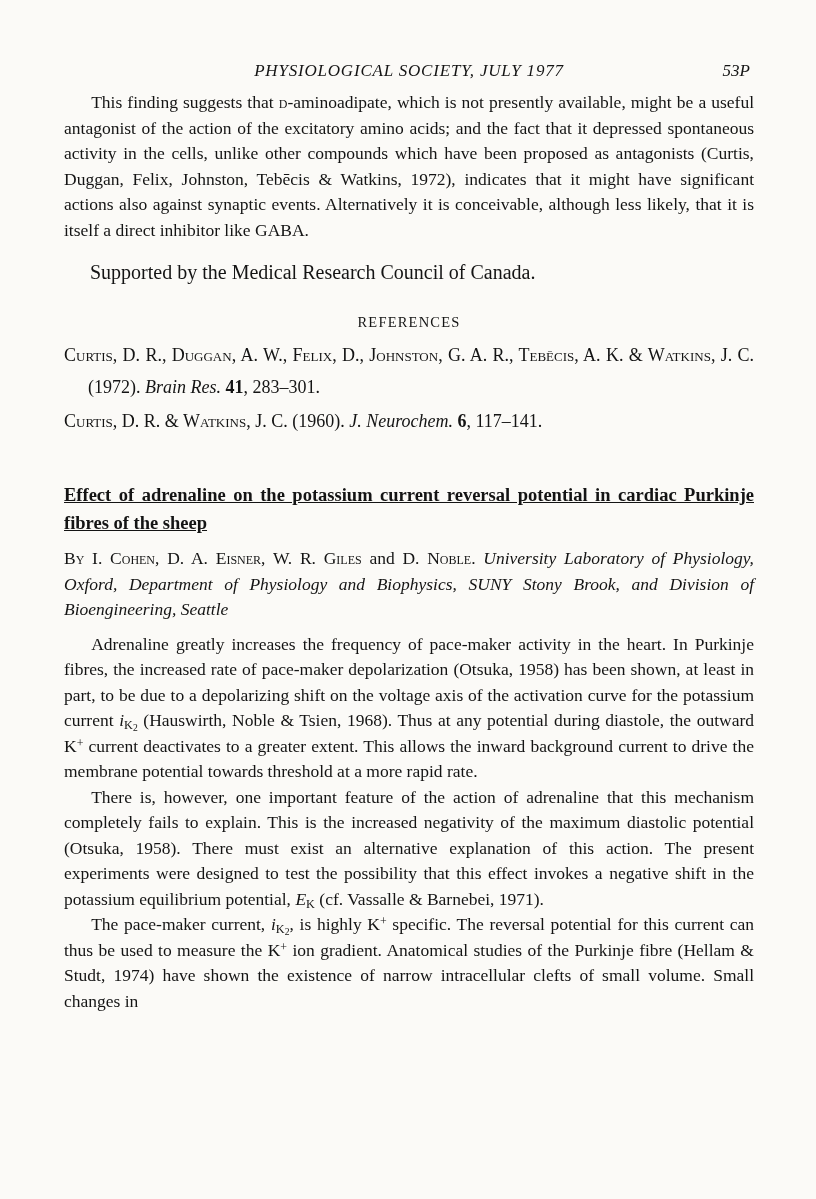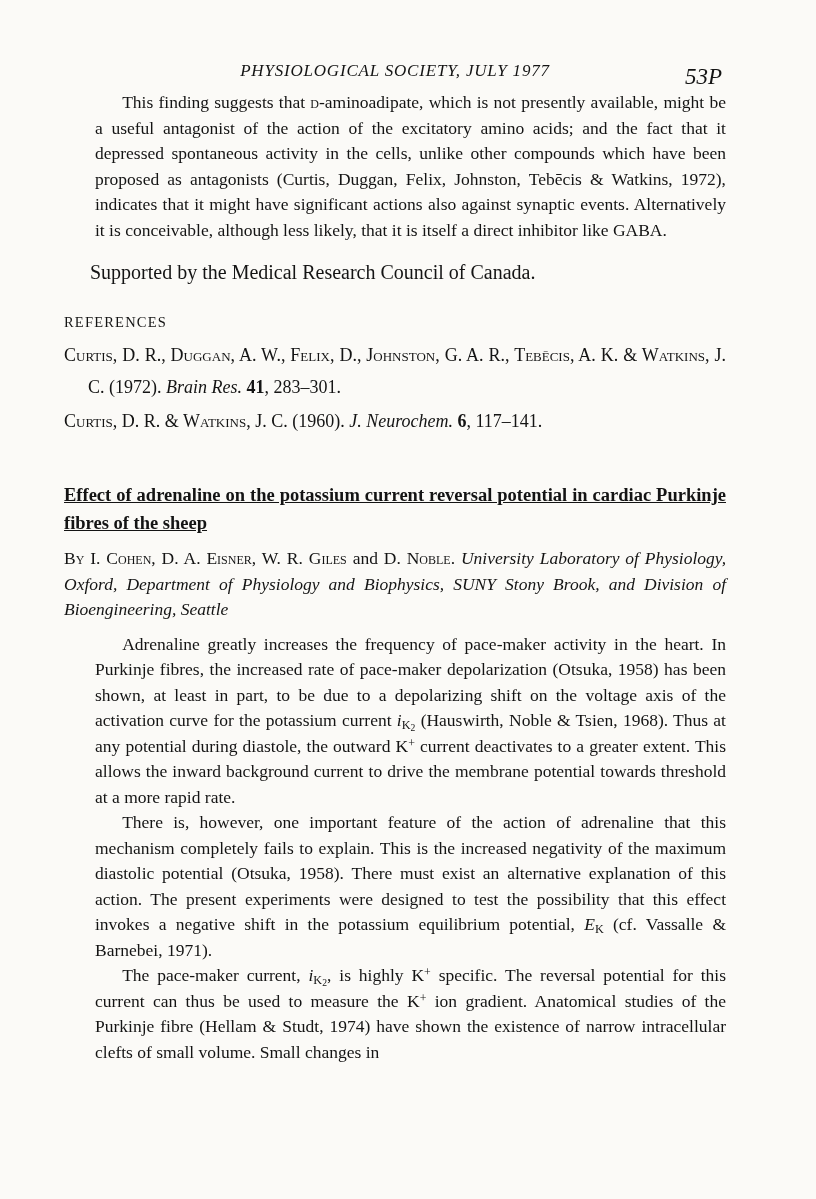--- a/index.html
+++ b/index.html
@@ -11,52 +11,53 @@
     position: relative;
     width: 816px;
     min-height: 1199px;
     margin: 0 auto;
     background: #fbfaf7;
     color: #141414;
     font-family: "Liberation Serif", "DejaVu Serif", serif;
     font-size: 17.5px;
     line-height: 25.5px;
     box-sizing: border-box;
-    padding: 58px 90px 40px 64px;
+    padding: 58px 62px 40px 64px;
   }
   .journal-header {
     position: relative;
     height: 26px;
     margin-bottom: 6px;
   }
   .journal-title {
     display: block;
     text-align: center;
     font-style: italic;
     font-size: 17px;
     letter-spacing: 0.8px;
   }
   .page-number {
     position: absolute;
     right: 4px;
-    top: 6px;
+    top: 0;
     font-style: italic;
-    font-size: 23px;
+    font-size: 17px;
   }
   .block { margin: 0; }
   .paragraph {
     text-align: justify;
     margin: 0;
   }
-  .indent { text-indent: 1.55em; margin-left: 31px; }
+  .indent { text-indent: 1.55em; }
   .acknowledgement {
     margin: 17px 0 0 1.3em;
     font-size: 20px;
   }
   .section-label {
+    text-align: center;
     margin-top: 24px;
     margin-bottom: 4px;
     font-size: 14.5px;
     letter-spacing: 1.2px;
   }
   .reference {
     font-size: 18px;
     line-height: 32px;
     text-align: justify;
     padding-left: 24px;

